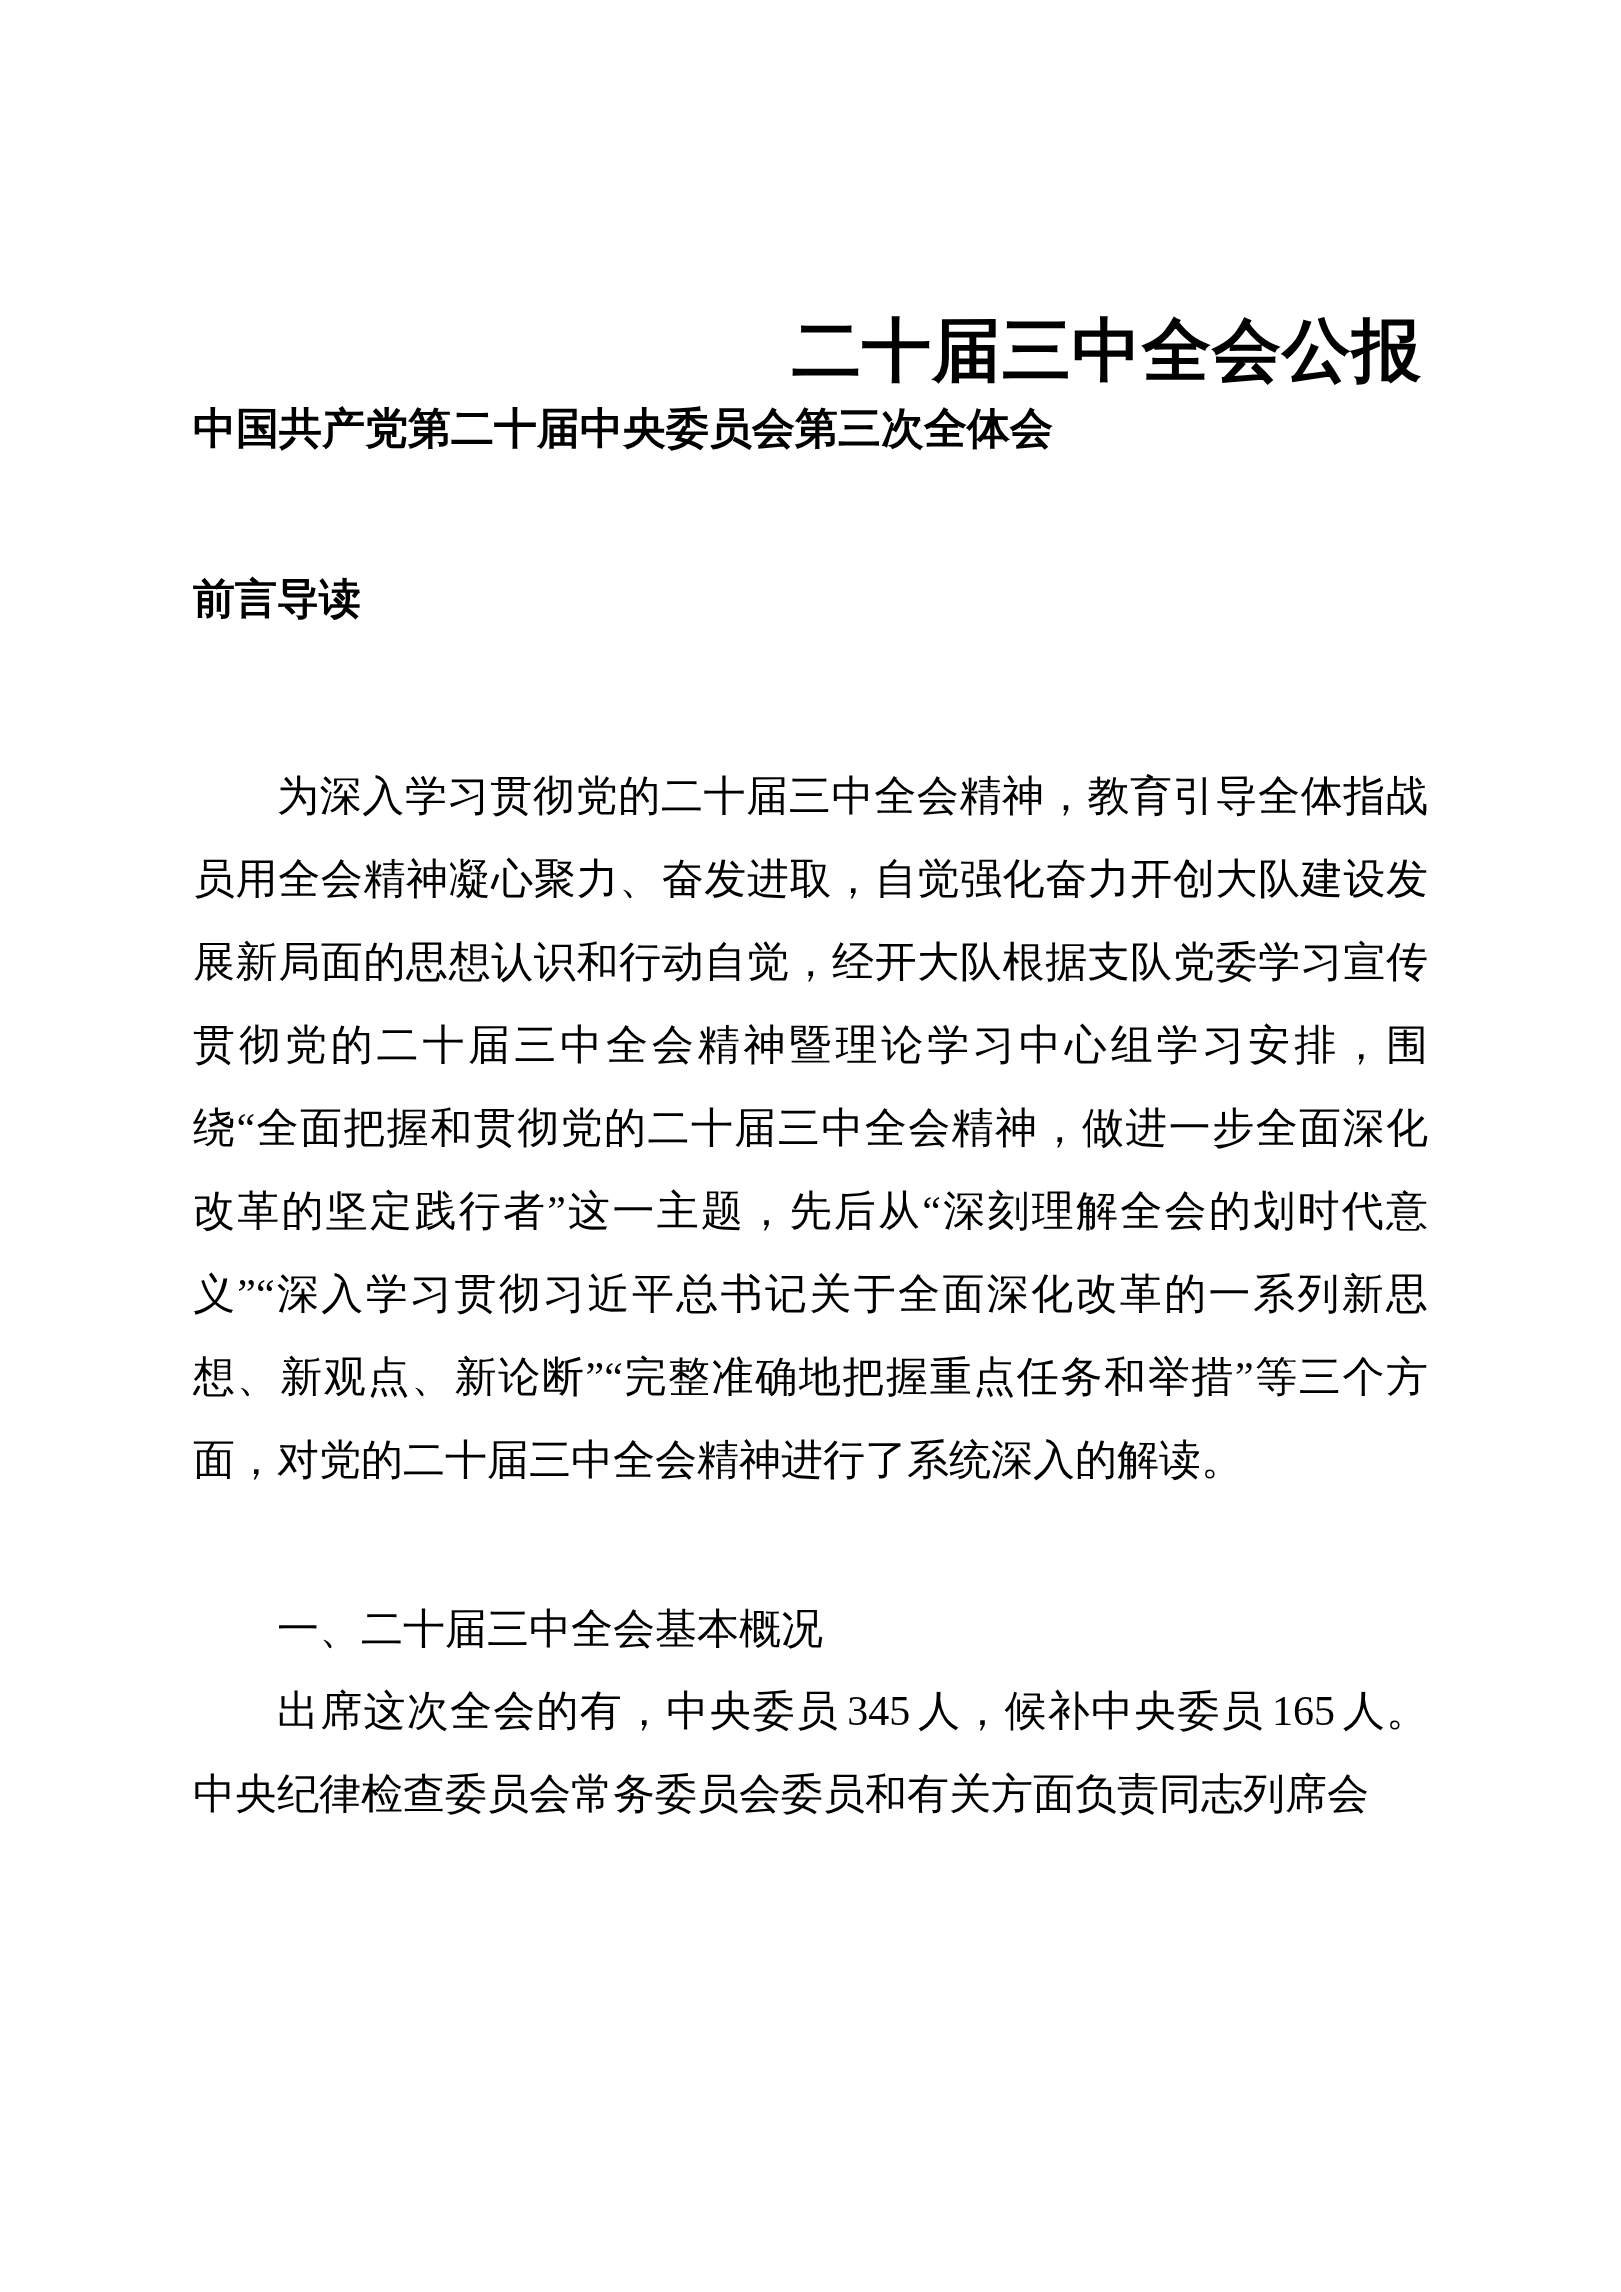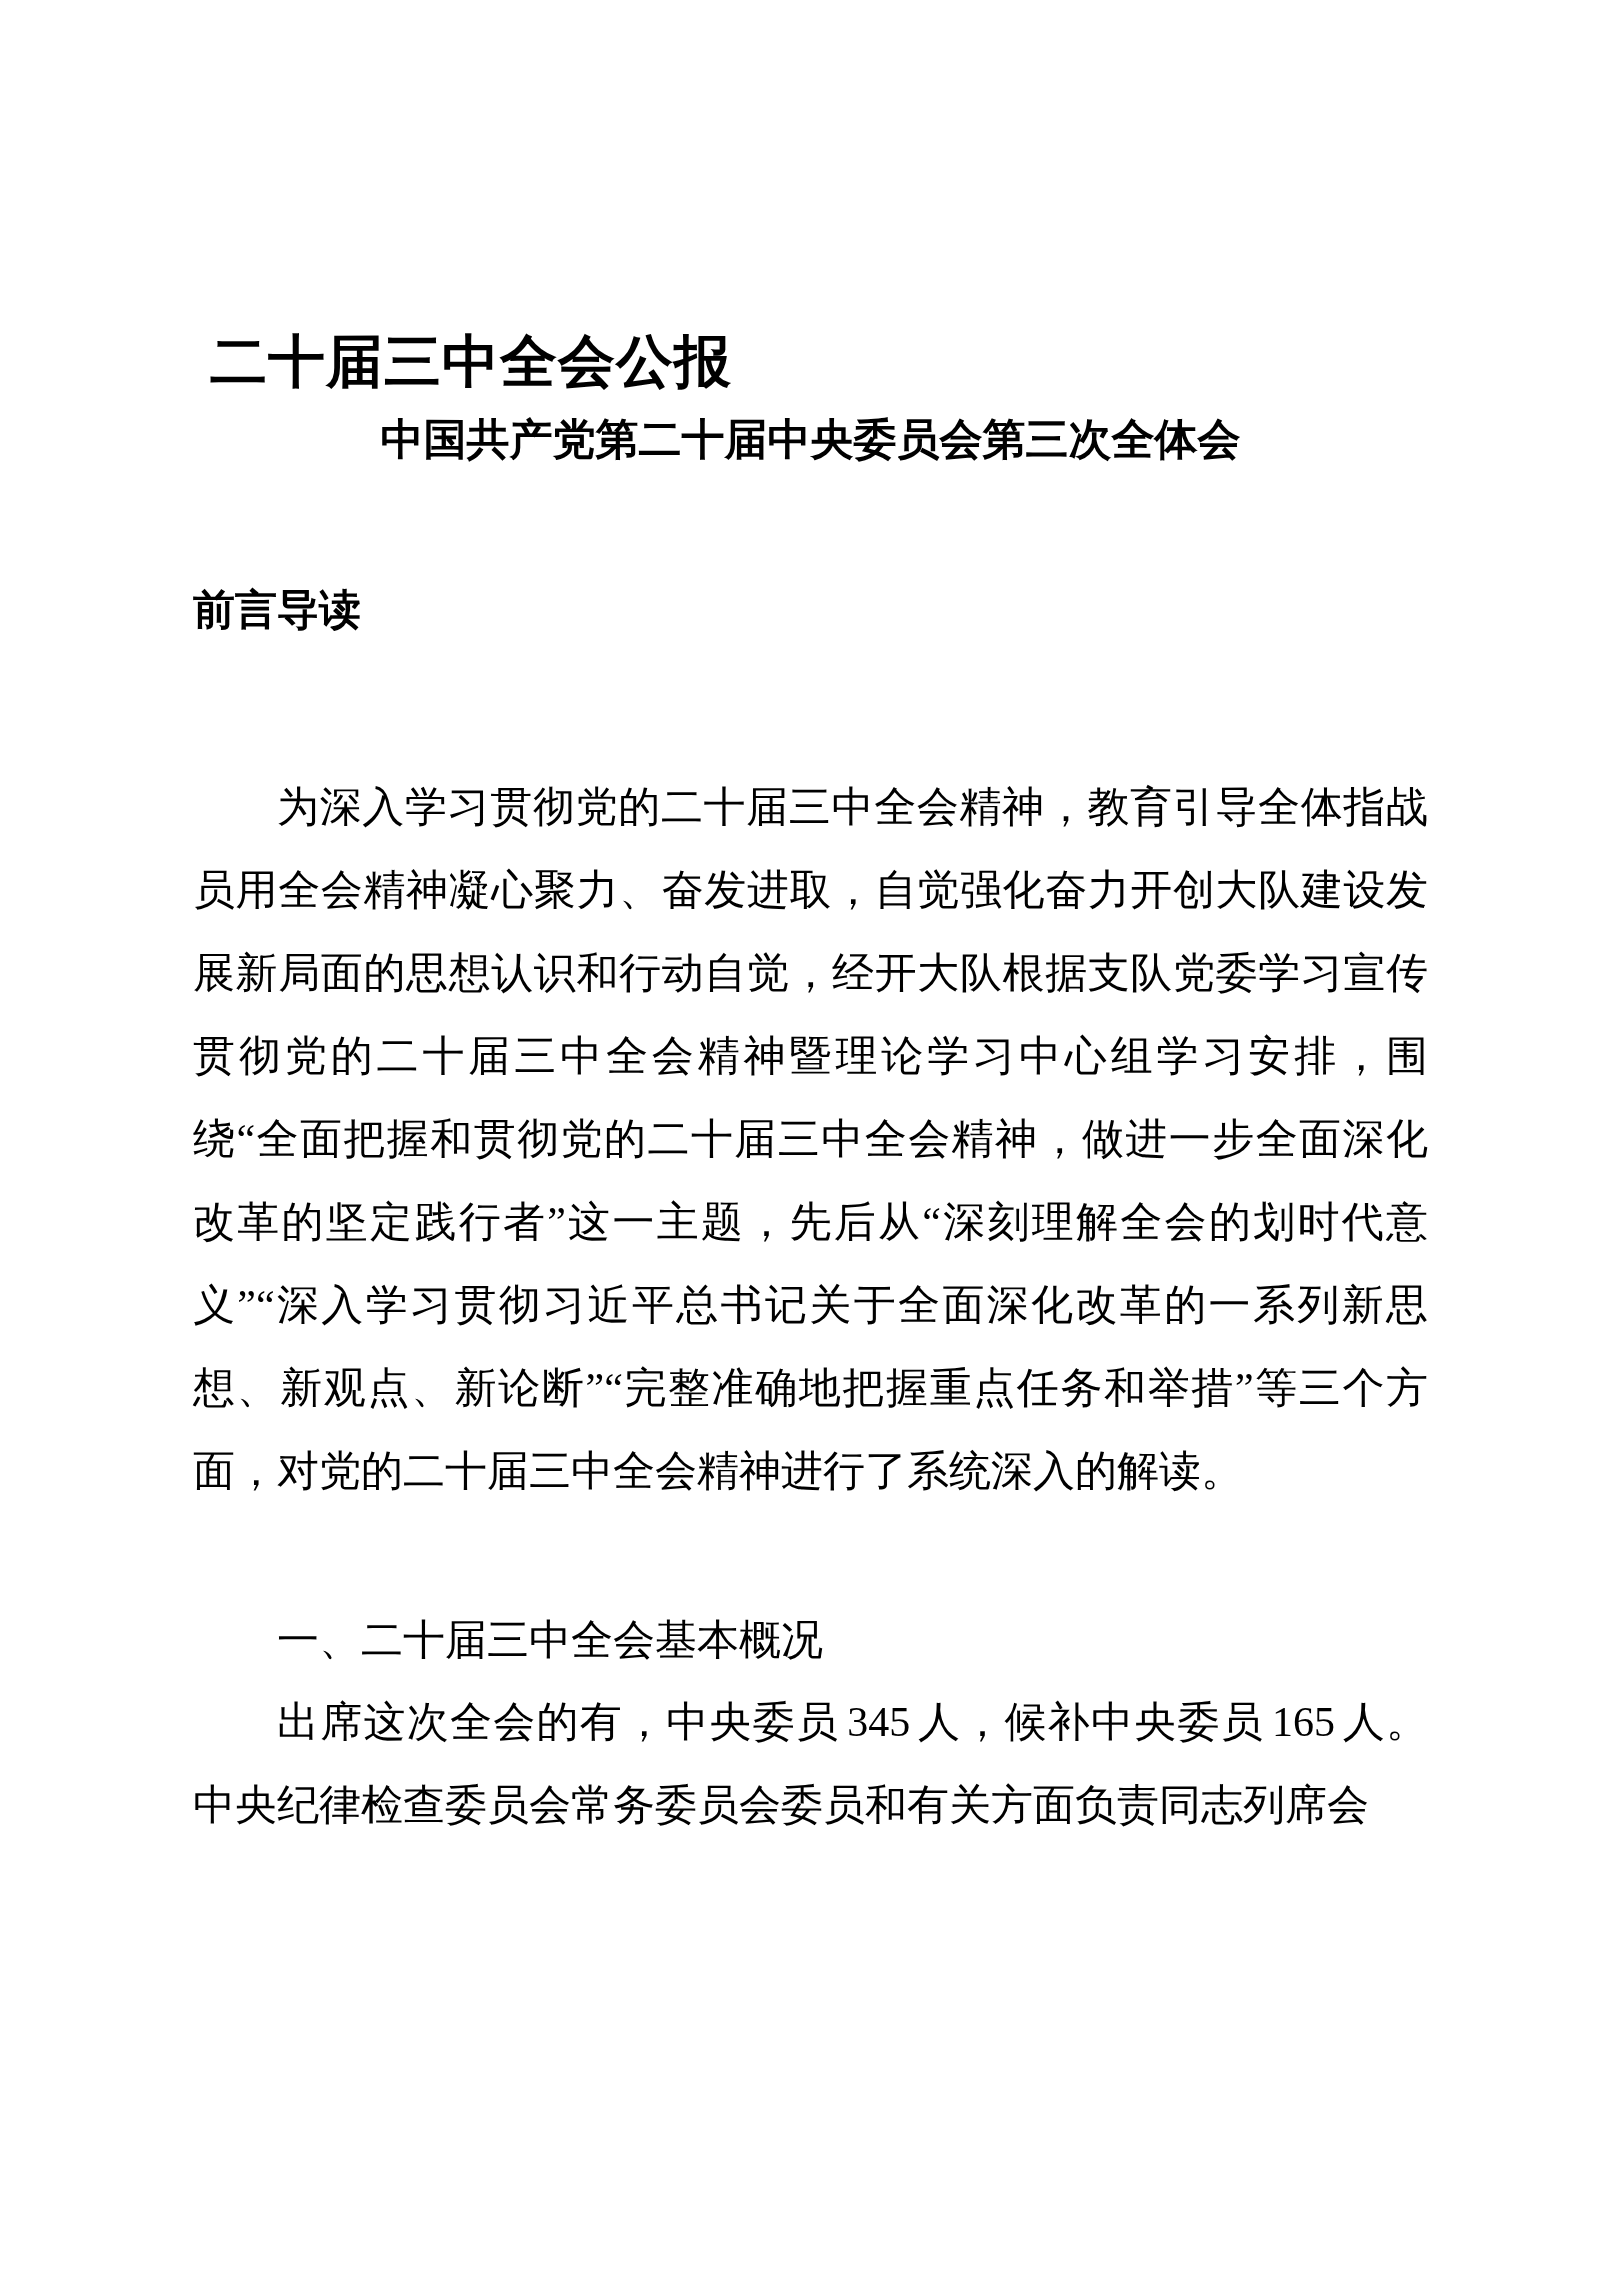--- a/index.html
+++ b/index.html
@@ -15,33 +15,32 @@
   }
   .page {
     box-sizing: border-box;
     width: 1621px;
     height: 2293px;
     padding: 312px 193px 0 193px;
     overflow: hidden;
     background: #ffffff;
   }
   .title {
-    margin: 17px;
-    font-size: 57px;
+    margin: 6px;
+    font-size: 69px;
     line-height: 65px;
     font-weight: 700;
-    text-align: left;
+    text-align: right;
     letter-spacing: 1px;
   }
   .subtitle {
     margin: 19.6px 0 0 0;
     font-size: 43px;
     line-height: 51px;
     font-weight: 700;
-    text-align: center;
   }
   .preface-label {
     margin-top: 119px;
     font-size: 42px;
     line-height: 51px;
     font-weight: 700;
   }
   .body-para {
     margin: 0;
     font-size: 42px;

